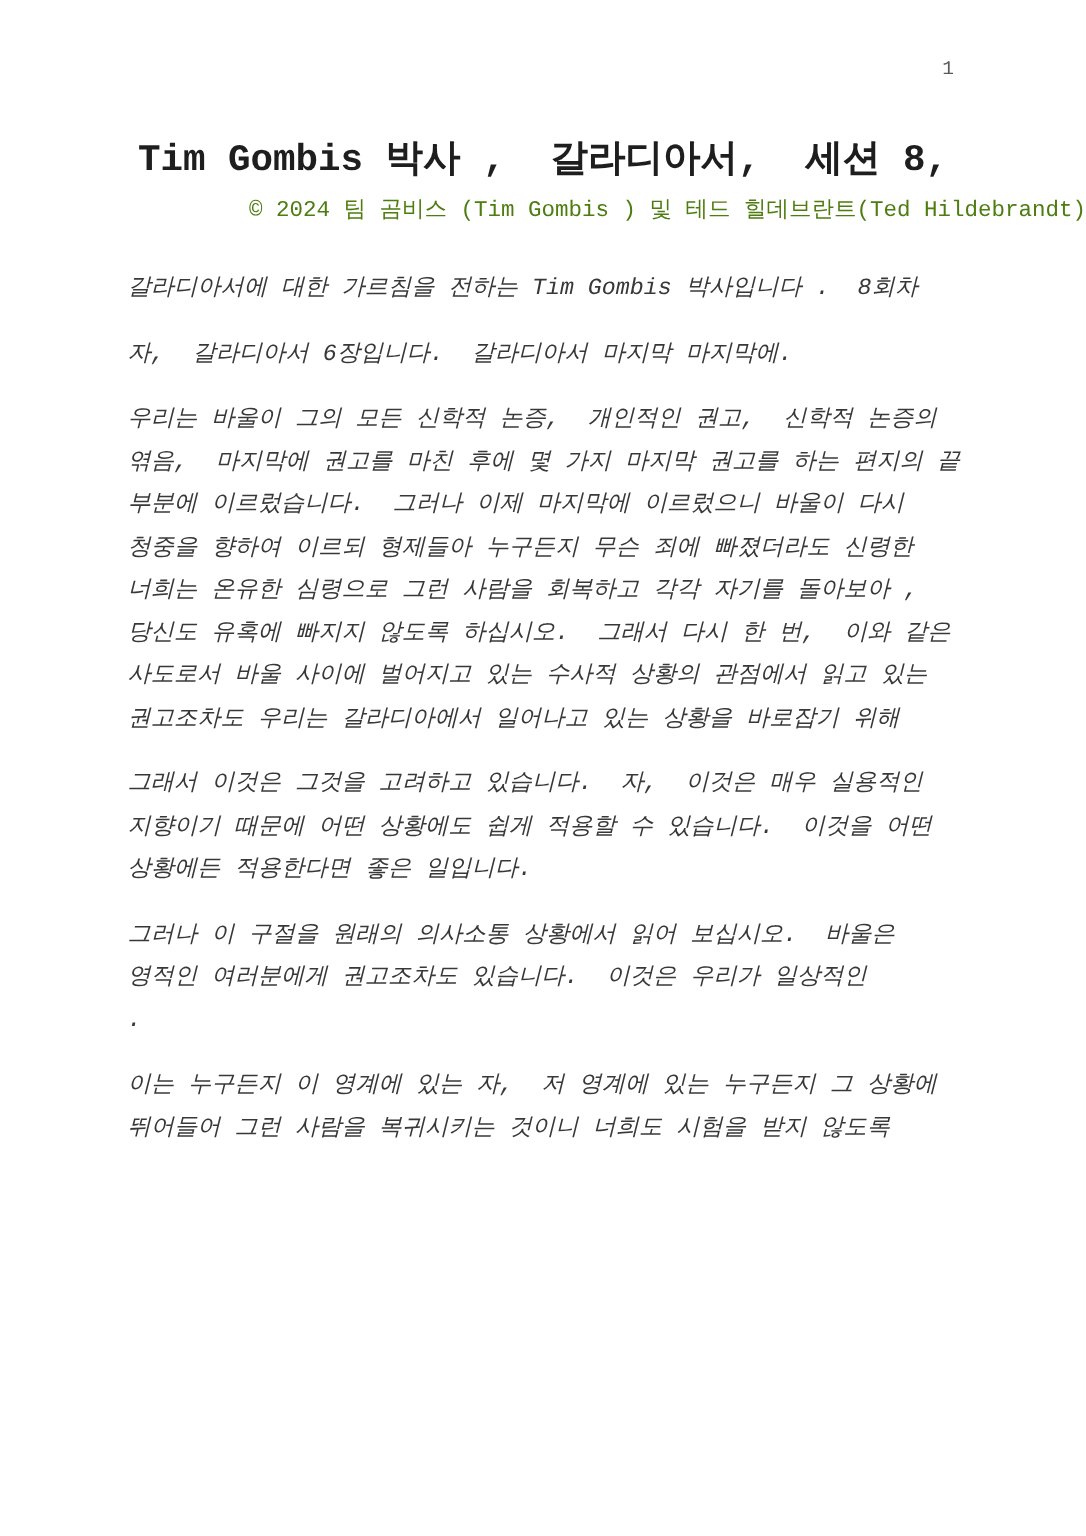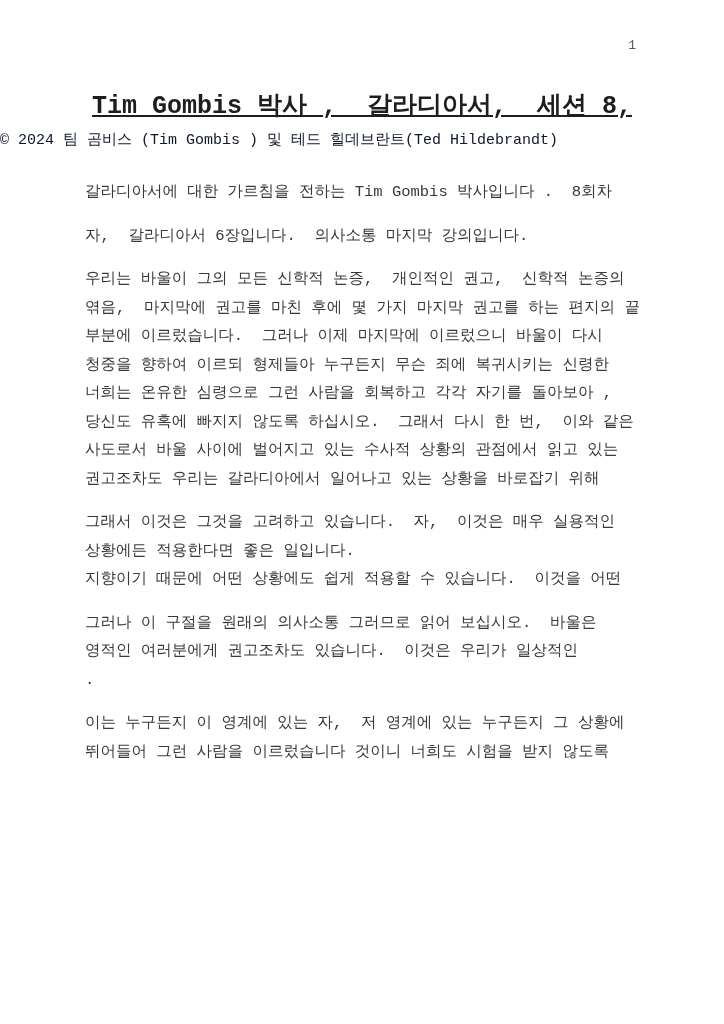--- a/index.html
+++ b/index.html
@@ -24,38 +24,38 @@
     line-height: 16px;
     color: #5a5a5a;
   }
   .title {
     margin: 84px 0 0 0;
     text-align: center;
     font-size: 25px;
     line-height: 46px;
     font-weight: bold;
     color: #1e1e1e;
-    text-decoration: underline;
   }
   .title .title-line {
     white-space: pre;
   }
   .copyright {
     margin: 0;
-    text-align: left;
+    text-align: right;
     font-size: 15px;
     line-height: 22px;
     white-space: pre;
-    color: #0f172a;
+    color: #4d7c0f;
   }
   .body {
     margin: 26px 56px 0 85px;
   }
   .para {
     margin: 0 0 15px 0;
+    font-style: italic;
   }
   .line {
     white-space: pre;
     font-size: 15.5px;
     line-height: 28.5px;
   }
 </style>
 </head>
 <body>
 
@@ -66,40 +66,40 @@
     <div class="title-line">Tim Gombis 박사 ,  갈라디아서,  세션 8,</div>
   </h1>
 
   <div class="copyright">© 2024 팀 곰비스 (Tim Gombis ) 및 테드 힐데브란트(Ted Hildebrandt)</div>
 
   <div class="body" id="body-container">
       <div class="para">
         <div class="line">갈라디아서에 대한 가르침을 전하는 Tim Gombis 박사입니다 .  8회차</div>
       </div>
       <div class="para">
-        <div class="line">자,  갈라디아서 6장입니다.  의사소통 마지막 강의입니다.</div>
+        <div class="line">자,  갈라디아서 6장입니다.  갈라디아서 마지막 마지막에.</div>
       </div>
       <div class="para">
         <div class="line">우리는 바울이 그의 모든 신학적 논증,  개인적인 권고,  신학적 논증의</div>
         <div class="line">엮음,  마지막에 권고를 마친 후에 몇 가지 마지막 권고를 하는 편지의 끝</div>
         <div class="line">부분에 이르렀습니다.  그러나 이제 마지막에 이르렀으니 바울이 다시</div>
-        <div class="line">청중을 향하여 이르되 형제들아 누구든지 무슨 죄에 복귀시키는 신령한</div>
+        <div class="line">청중을 향하여 이르되 형제들아 누구든지 무슨 죄에 빠졌더라도 신령한</div>
         <div class="line">너희는 온유한 심령으로 그런 사람을 회복하고 각각 자기를 돌아보아 ,</div>
         <div class="line">당신도 유혹에 빠지지 않도록 하십시오.  그래서 다시 한 번,  이와 같은</div>
         <div class="line">사도로서 바울 사이에 벌어지고 있는 수사적 상황의 관점에서 읽고 있는</div>
         <div class="line">권고조차도 우리는 갈라디아에서 일어나고 있는 상황을 바로잡기 위해</div>
       </div>
       <div class="para">
         <div class="line">그래서 이것은 그것을 고려하고 있습니다.  자,  이것은 매우 실용적인</div>
+        <div class="line">지향이기 때문에 어떤 상황에도 쉽게 적용할 수 있습니다.  이것을 어떤</div>
         <div class="line">상황에든 적용한다면 좋은 일입니다.</div>
-        <div class="line">지향이기 때문에 어떤 상황에도 쉽게 적용할 수 있습니다.  이것을 어떤</div>
       </div>
       <div class="para">
-        <div class="line">그러나 이 구절을 원래의 의사소통 그러므로 읽어 보십시오.  바울은</div>
+        <div class="line">그러나 이 구절을 원래의 의사소통 상황에서 읽어 보십시오.  바울은</div>
         <div class="line">영적인 여러분에게 권고조차도 있습니다.  이것은 우리가 일상적인</div>
         <div class="line">.</div>
       </div>
       <div class="para">
         <div class="line">이는 누구든지 이 영계에 있는 자,  저 영계에 있는 누구든지 그 상황에</div>
-        <div class="line">뛰어들어 그런 사람을 이르렀습니다 것이니 너희도 시험을 받지 않도록</div>
+        <div class="line">뛰어들어 그런 사람을 복귀시키는 것이니 너희도 시험을 받지 않도록</div>
       </div>
     </div>
 </div>
 
 </body></html>

